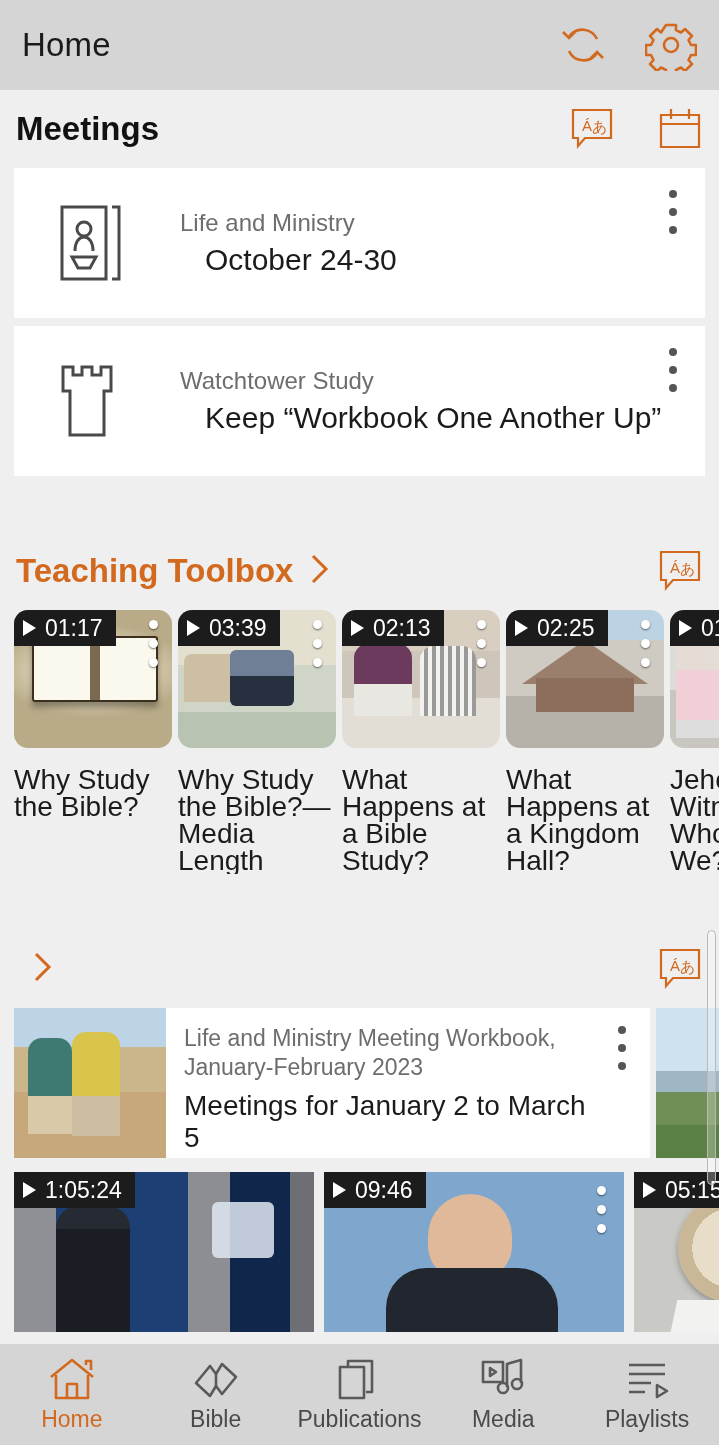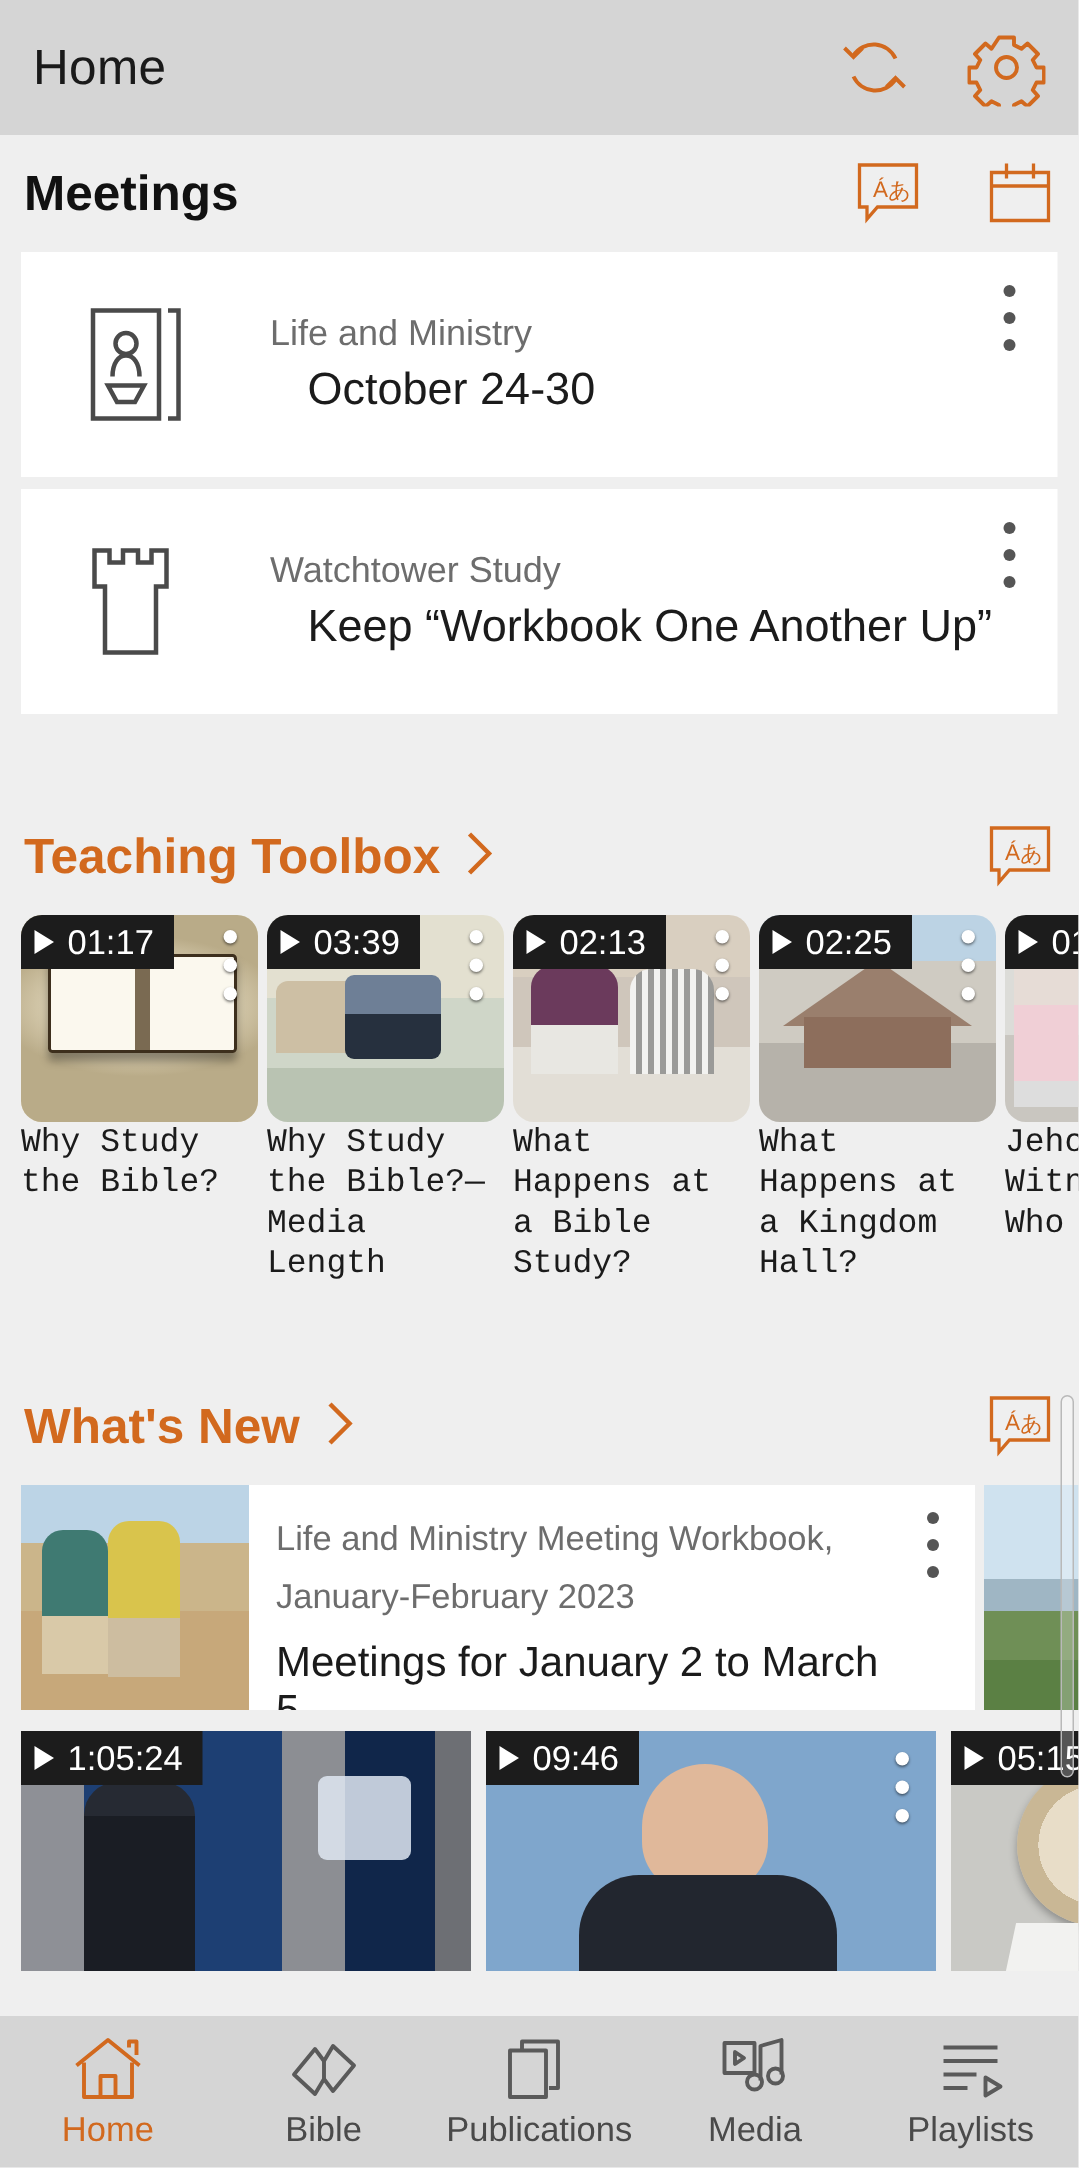--- a/index.html
+++ b/index.html
@@ -58,22 +58,22 @@
 
   
   .strip { display: flex; overflow: hidden; padding-left: 14px; }
   .tile { flex: 0 0 158px; margin-right: 6px; position: relative; }
   .thumb {
     width: 158px; height: 138px; position: relative; overflow: hidden;
     background: #bbb;
     border-radius: 14px;
   }
   .tile .label {
-    font-size: 22px; line-height: 27px; color: #1b1b1b;
-    margin-top: 0; width: 158px; font-family: Liberation Mono, monospace;
+    font-size: 28px; line-height: 27px; color: #1b1b1b;
+    margin-top: 18px; width: 158px;
   }
   .dur {
     position: absolute; left: 0; top: 0; height: 36px;
     background: #1c1c1c; color: #fff;
     display: flex; align-items: center; gap: 9px;
     padding: 0 13px 0 9px; font-size: 23px;
     font-family: "Liberation Sans", sans-serif;
   }
   .dur .tri {
     width: 0; height: 0; border-left: 13px solid #fff;
@@ -87,21 +87,21 @@
   }
 
   
   .wn-row { display: flex; padding-left: 14px; overflow: hidden; }
   .wn-card {
     background: #fff; flex: 0 0 636px; height: 150px;
     display: flex; position: relative; margin-right: 6px;
   }
   .wn-thumb { width: 152px; height: 150px; flex: 0 0 152px; overflow: hidden; position:relative; }
   .wn-body { padding: 16px 60px 0 18px; }
-  .wn-sub { font-size: 23px; line-height: 39px; color: #6d6d6d; }
+  .wn-sub { font-size: 23px; line-height: 29px; color: #6d6d6d; }
   .wn-title { font-size: 28px; color: #1b1b1b; margin-top: 8px; }
   .wn-next { flex: 0 0 90px; height: 150px; overflow: hidden; position: relative; }
 
   
   .vrow { display: flex; padding-left: 14px; margin-top: 14px; overflow: hidden; }
   .vtile { flex: 0 0 300px; height: 160px; margin-right: 10px; position: relative; overflow: hidden; background:#a3a3a3; }
 
   
   #bottomnav {
     position: absolute; left: 0; bottom: 0; width: 719px; height: 101px;
@@ -415,21 +415,20 @@
         <span class="tri"></span>
         <span>01:24</span>
       </span>
     </div>
     <div class="label">Jehovah's Witnesses—Who Are We?</div>
   </div>
 
 </div>
 
 <div class="section-head accent" style="margin-top:56px">
-  <span class="sec-title">What's New</span>
   <span class="chev">
     <svg width="26" height="34" viewBox="0 0 26 34" fill="none" stroke="#d2691e" stroke-width="3">
         <path d="M6 4 L19 17 L6 30"></path>
       </svg>
   </span>
   <span class="spacer"></span>
   <span>
     <svg class="lang-icon" viewBox="0 0 46 46" fill="none" stroke="#d2691e" stroke-width="2.2">
       <path d="M4 4 h38 v28 h-26 l-7 8 v-8 h-5 z"></path>
       <text x="13" y="25" font-size="15" fill="#d2691e" stroke="none" font-family="'Liberation Sans',sans-serif">Á</text>

